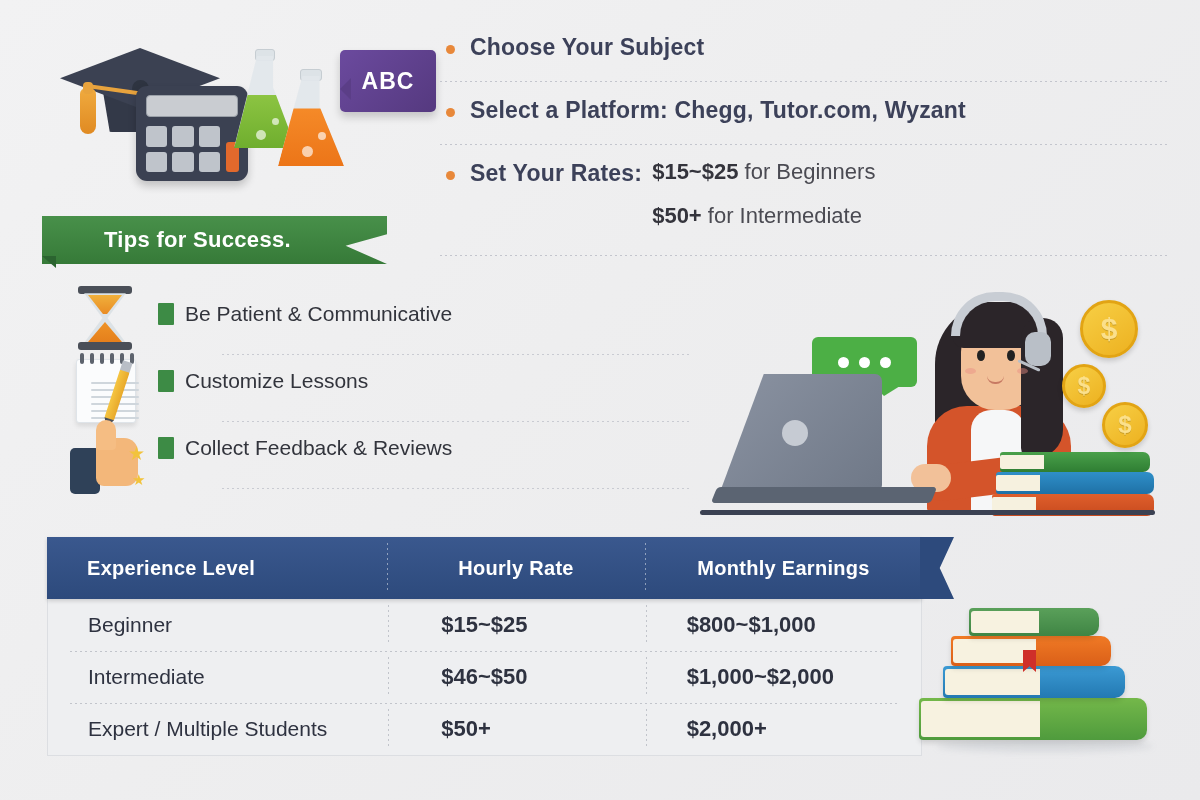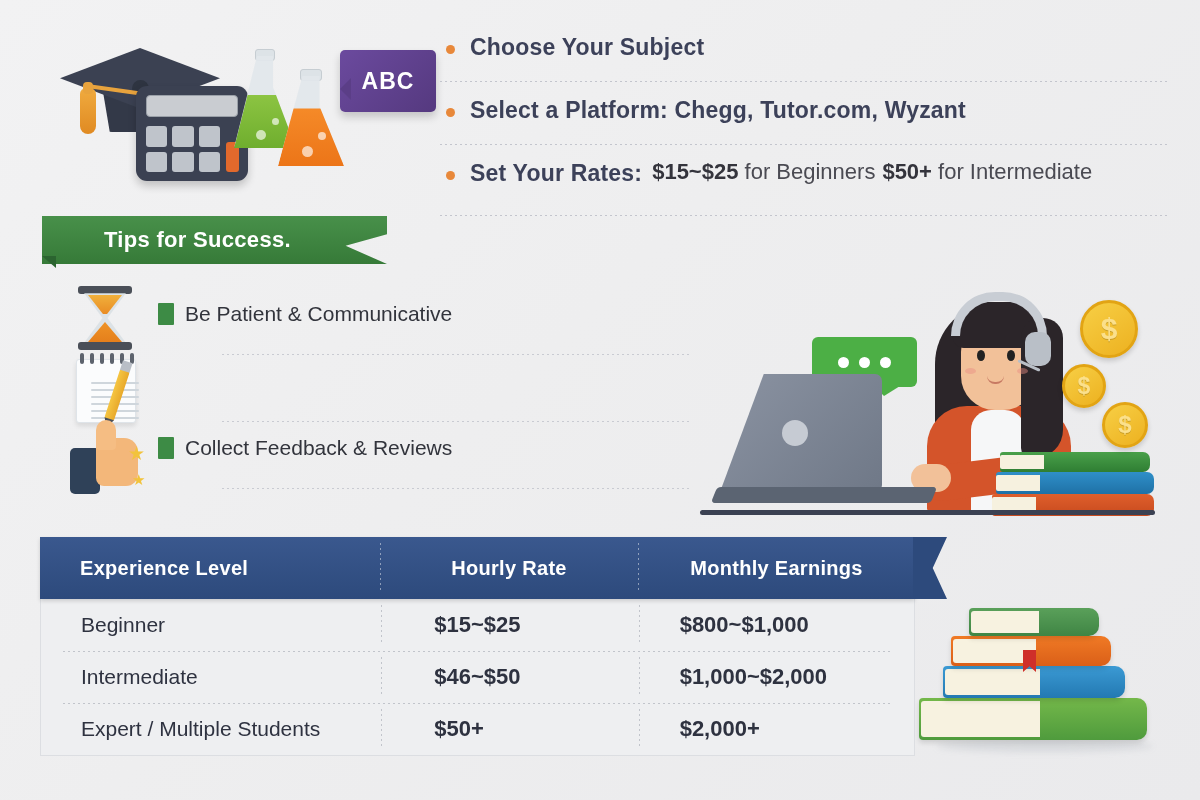--- a/index.html
+++ b/index.html
@@ -65,21 +65,21 @@
 
   
   #steps-list { position:absolute; left:440px; top:32px; width:730px; }
   .step-row { position:relative; padding:0 0 4px 30px; }
   .step-dot { position:absolute; left:6px; top:13px; width:9px; height:9px; border-radius:50%; background:#e8883a; }
   .step-text { font-size:23px; font-weight:bold; color:#3c4159; line-height:1.35; letter-spacing:.2px; }
   .step-sep { height:1px; margin:14px 0 13px 0;
     background-image: linear-gradient(to right,#c3c5cd 48%,rgba(255,255,255,0) 0%);
     background-size:5px 1px; background-repeat:repeat-x; }
   .rates-wrap { display:flex; align-items:flex-start; gap:10px; }
-  .rates-vals { display:flex; flex-direction:row; gap:7px; padding-top:1px; }
+  .rates-vals { display:flex; flex-direction:column; gap:18px; padding-top:1px; }
   .rate-line { font-size:22px; color:#4a4a52; font-weight:normal; white-space:nowrap;}
   .rate-amt { font-weight:bold; color:#34343c; }
 
   
   #tips-ribbon { position:absolute; left:42px; top:216px; width:345px; height:48px; }
   .ribbon-main { position:absolute; inset:0;
     background:linear-gradient(180deg,#48904a,#367a38);
     clip-path: polygon(0% 0%, 100% 0%, 100% 38%, 88% 62%, 100% 100%, 0% 100%);
     box-shadow:0 4px 6px rgba(0,0,0,.13);
     display:flex; align-items:center; }
@@ -172,21 +172,21 @@
   #coin2 { left:362px; top:82px; width:44px; height:44px; font-size:23px;}
   #coin3 { left:402px; top:120px; width:46px; height:46px; font-size:24px;}
 
   .bk { position:absolute; border-radius:3px 7px 7px 3px; }
   #bk-g { left:300px; top:170px; width:150px; height:20px; background:linear-gradient(180deg,#49a04a,#2f7e33);}
   #bk-b { left:296px; top:190px; width:158px; height:22px; background:linear-gradient(180deg,#2f8fc9,#1f71a6);}
   #bk-r { left:292px; top:212px; width:162px; height:22px; background:linear-gradient(180deg,#df5f2c,#c84a1e);}
   .bk-pg { position:absolute; left:0; top:3px; width:44px; bottom:3px; background:#f6f1df; border-radius:2px 0 0 2px;}
 
   
-  #rates-table { position:absolute; left:40px; top:537px; width:875px; }
+  #rates-table { position:absolute; left:47px; top:537px; width:875px; }
   #table-head { position:relative; height:62px; background:linear-gradient(180deg,#3a588e,#2d4a7c);
     display:flex; align-items:center; box-shadow:0 2px 4px rgba(0,0,0,.15);}
   #table-head:after { content:""; position:absolute; right:-32px; top:0; width:34px; height:62px;
     background:#2d4a7c; clip-path: polygon(0% 0%, 100% 0%, 58% 50%, 100% 100%, 0% 100%);}
   .th { color:#fff; font-size:20px; font-weight:bold; letter-spacing:.3px; position:relative;}
   .c1 { width:340px; padding-left:40px; }
   .c2 { width:258px; text-align:center; }
   .c3 { width:277px; text-align:center; }
   #table-body { background:#eeeff1; border:1px solid #dcdee2; border-top:none;}
   .tr { display:flex; align-items:center; height:52px; position:relative;}
@@ -337,20 +337,24 @@
         <div class="np-spiral">
           <i></i>
             <i></i>
             <i></i>
             <i></i>
             <i></i>
             <i></i>
         </div>
         <div class="np-pencil"></div>
       </div>
+      <div class="tip-inner">
+        <span class="tip-sq"></span>
+        <span class="tip-text">Customize Lessons</span>
+      </div>
       <div class="tip-sep"></div>
     </div>
 
     <div class="tip-row">
       <div class="tipicon" id="icon-thumb">
         <div class="tb-sleeve"></div>
         <div class="tb-hand"></div>
         <div class="tb-up"></div>
         <span class="star" style="left:62px;top:22px;">★</span>
         <span class="star" style="left:66px;top:50px;font-size:15px;">★</span>

